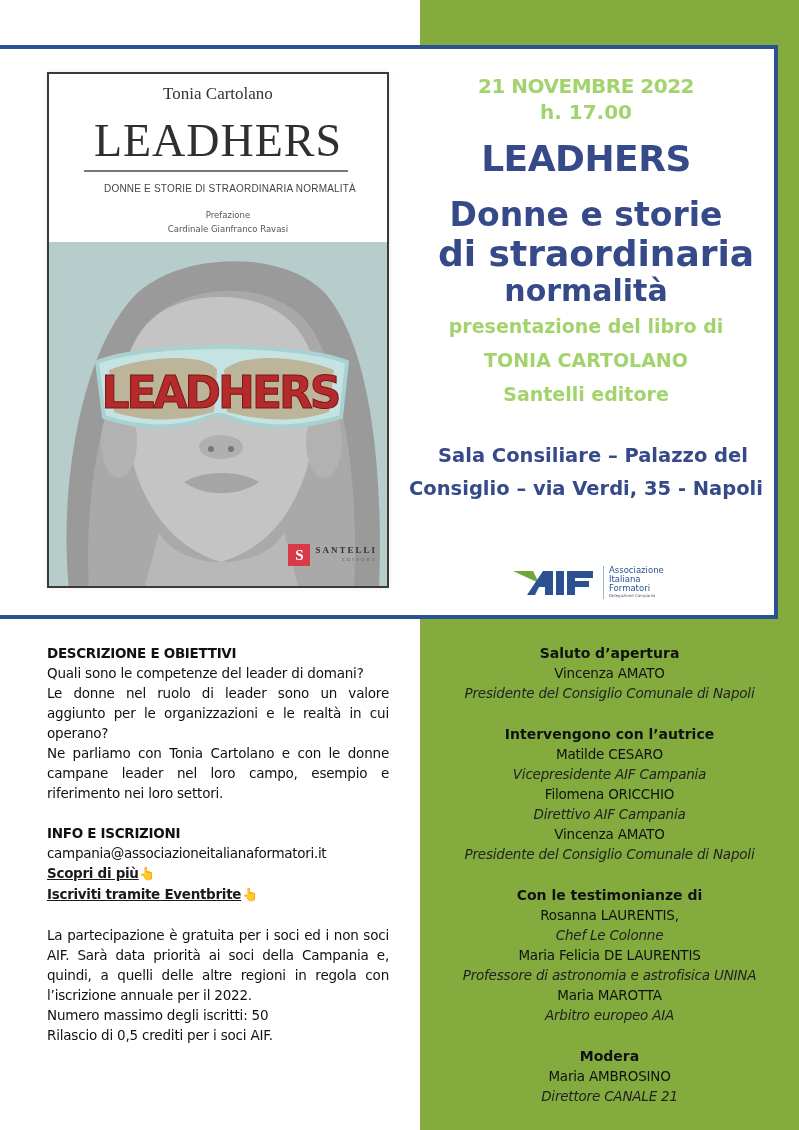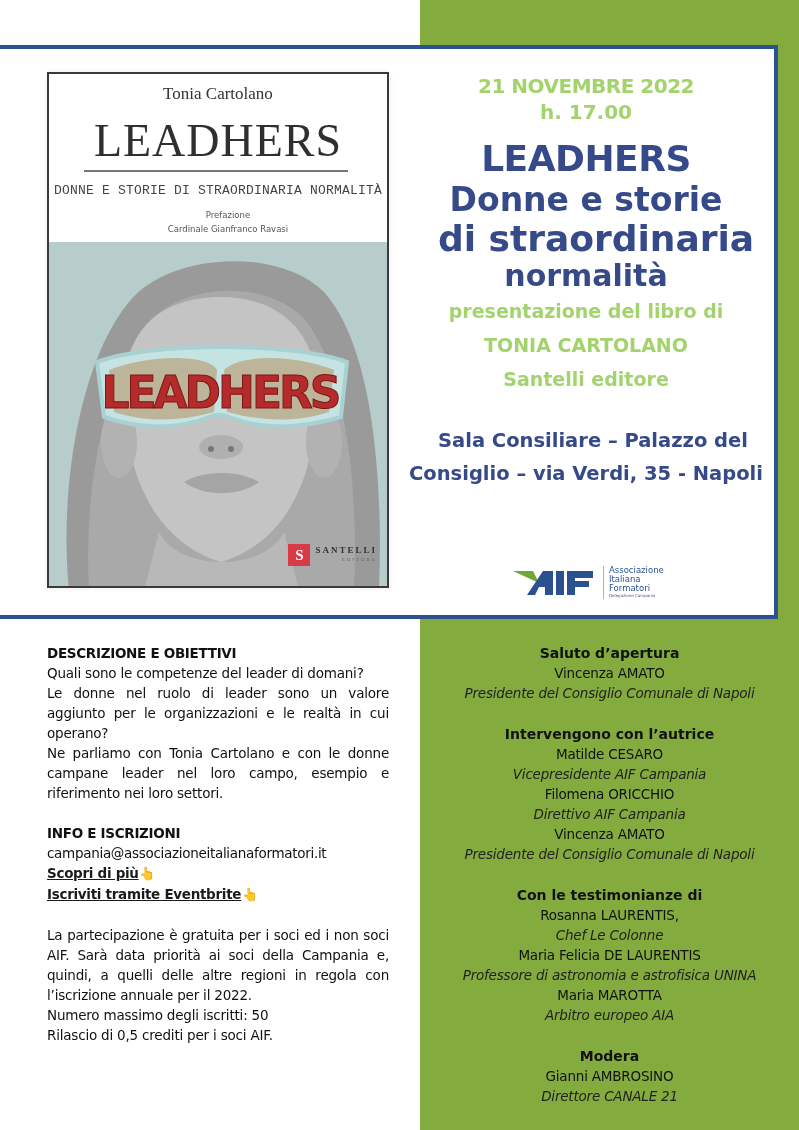--- a/index.html
+++ b/index.html
@@ -12,36 +12,36 @@
     background: #fff; border-top: 4px solid #2b5191; border-right: 4px solid #2b5191; border-bottom: 4px solid #2b5191; }
 
   
   .cover { position: absolute; left: 47px; top: 72px; width: 342px; height: 516px;
     border: 2px solid #3a3a3a; background: #fff; overflow: hidden; box-shadow: 0 0 6px rgba(0,0,0,0.08); }
   .cover-author { position: absolute; top: 10px; left: 0; width: 100%; text-align: center;
     font-family: "Liberation Serif", "DejaVu Serif", serif; font-size: 17px; color: #333; }
   .cover-title { position: absolute; top: 44px; left: 0; width: 100%; text-align: center;
     font-family: "Liberation Serif", "DejaVu Serif", serif; font-size: 46px; letter-spacing: 1px; color: #2f2f2f; line-height: 1; }
   .cover-rule { position: absolute; top: 96px; left: 35px; width: 264px; height: 2px; background: #777; }
-  .cover-sub { position: absolute; top: 109px; left: 0; width: 100%; text-align: center;
-    font-family: Liberation Mono, monospace; font-size: 13px; color: #444; letter-spacing: 0.2px; }
+  .cover-sub { position: absolute; top: 109px; left: 12px; width: 100%; text-align: center;
+    font-family: Liberation Sans, sans-serif; font-size: 10px; color: #444; letter-spacing: 0.2px; }
   .cover-pref { position: absolute; top: 134px; left: 0; width: 100%; text-align: center; font-size: 8.5px; color: #555; line-height: 14px; padding-left: 20px; }
   .cover-art { position: absolute; top: 168px; left: 0; width: 100%; height: 348px; background: #b6cdcc; }
   .cover-art svg { position: absolute; left: 0; top: 0; }
   .santelli { position: absolute; right: 10px; bottom: 24px; display: flex; align-items: center; gap: 5px; }
   .santelli-s { width: 22px; height: 22px; background: #d93a48; color: #fff; font-family: "Liberation Serif", serif; font-weight: bold; font-size: 15px; display: flex; align-items: center; justify-content: center; }
   .santelli-text { font-family: "Liberation Serif", serif; font-size: 9px; font-weight: bold; letter-spacing: 2px; color: #333; line-height: 10px; }
   .santelli-text small { display: block; font-size: 5px; letter-spacing: 2px; font-weight: normal; text-align: right; color: #666; }
 
   
   .hero-text { position: absolute; left: 400px; top: 55px; width: 372px; text-align: center; }
   .date { font-family: "DejaVu Sans", sans-serif; font-weight: bold; color: #a3d36c; font-size: 20px; line-height: 28px; letter-spacing: -0.5px; margin-top: 17px; }
   .time { font-weight: bold; color: #a3d36c; font-size: 20px; line-height: 24px; }
   .title-main { margin-top: 14px; font-weight: bold; color: #364a8a; font-size: 36px; line-height: 42px; letter-spacing: -0.5px; }
-  .title-sub1 { font-weight: bold; color: #364a8a; font-size: 33px; line-height: 40px; }
+  .title-sub1 { font-weight: bold; color: #364a8a; font-size: 33px; line-height: 40px; margin-top: 15px; }
   .title-sub2 { font-weight: bold; color: #364a8a; font-size: 36px; line-height: 37px; padding-left: 20px; }
   .title-sub3 { font-weight: bold; color: #364a8a; font-size: 30px; line-height: 37px; }
   .present { color: #a3d36c; font-weight: bold; font-size: 19px; line-height: 34px; }
   .venue { margin-top: 28px; color: #364a8a; font-weight: bold; font-size: 19.5px; line-height: 33px; }
   .venue .l1 { padding-left: 14px; }
 
   .aif-logo { position: absolute; left: 513px; top: 566px; display: flex; align-items: center; gap: 6px; }
   .aif-mark { display: flex; align-items: center; }
   .aif-text { border-left: 1px solid #9bb; padding-left: 5px; font-size: 8.5px; line-height: 9px; color: #2b5191; }
   .aif-text .tiny { font-size: 4px; color: #557; line-height: 6px; }
@@ -184,15 +184,15 @@
   <div class="sec-title">Con le testimonianze di</div>
   <div class="name">Rosanna LAURENTIS,</div>
   <div class="role">Chef Le Colonne</div>
   <div class="name">Maria Felicia DE LAURENTIS</div>
   <div class="role">Professore di astronomia e astrofisica UNINA</div>
   <div class="name">Maria MAROTTA</div>
   <div class="role">Arbitro europeo AIA</div>
   <div class="gap"></div>
 
   <div class="sec-title">Modera</div>
-  <div class="name">Gianni AMBROSINO</div>
+  <div class="name">Maria AMBROSINO</div>
   <div class="role">Direttore CANALE 21</div>
 </div>
 
 </body></html>

